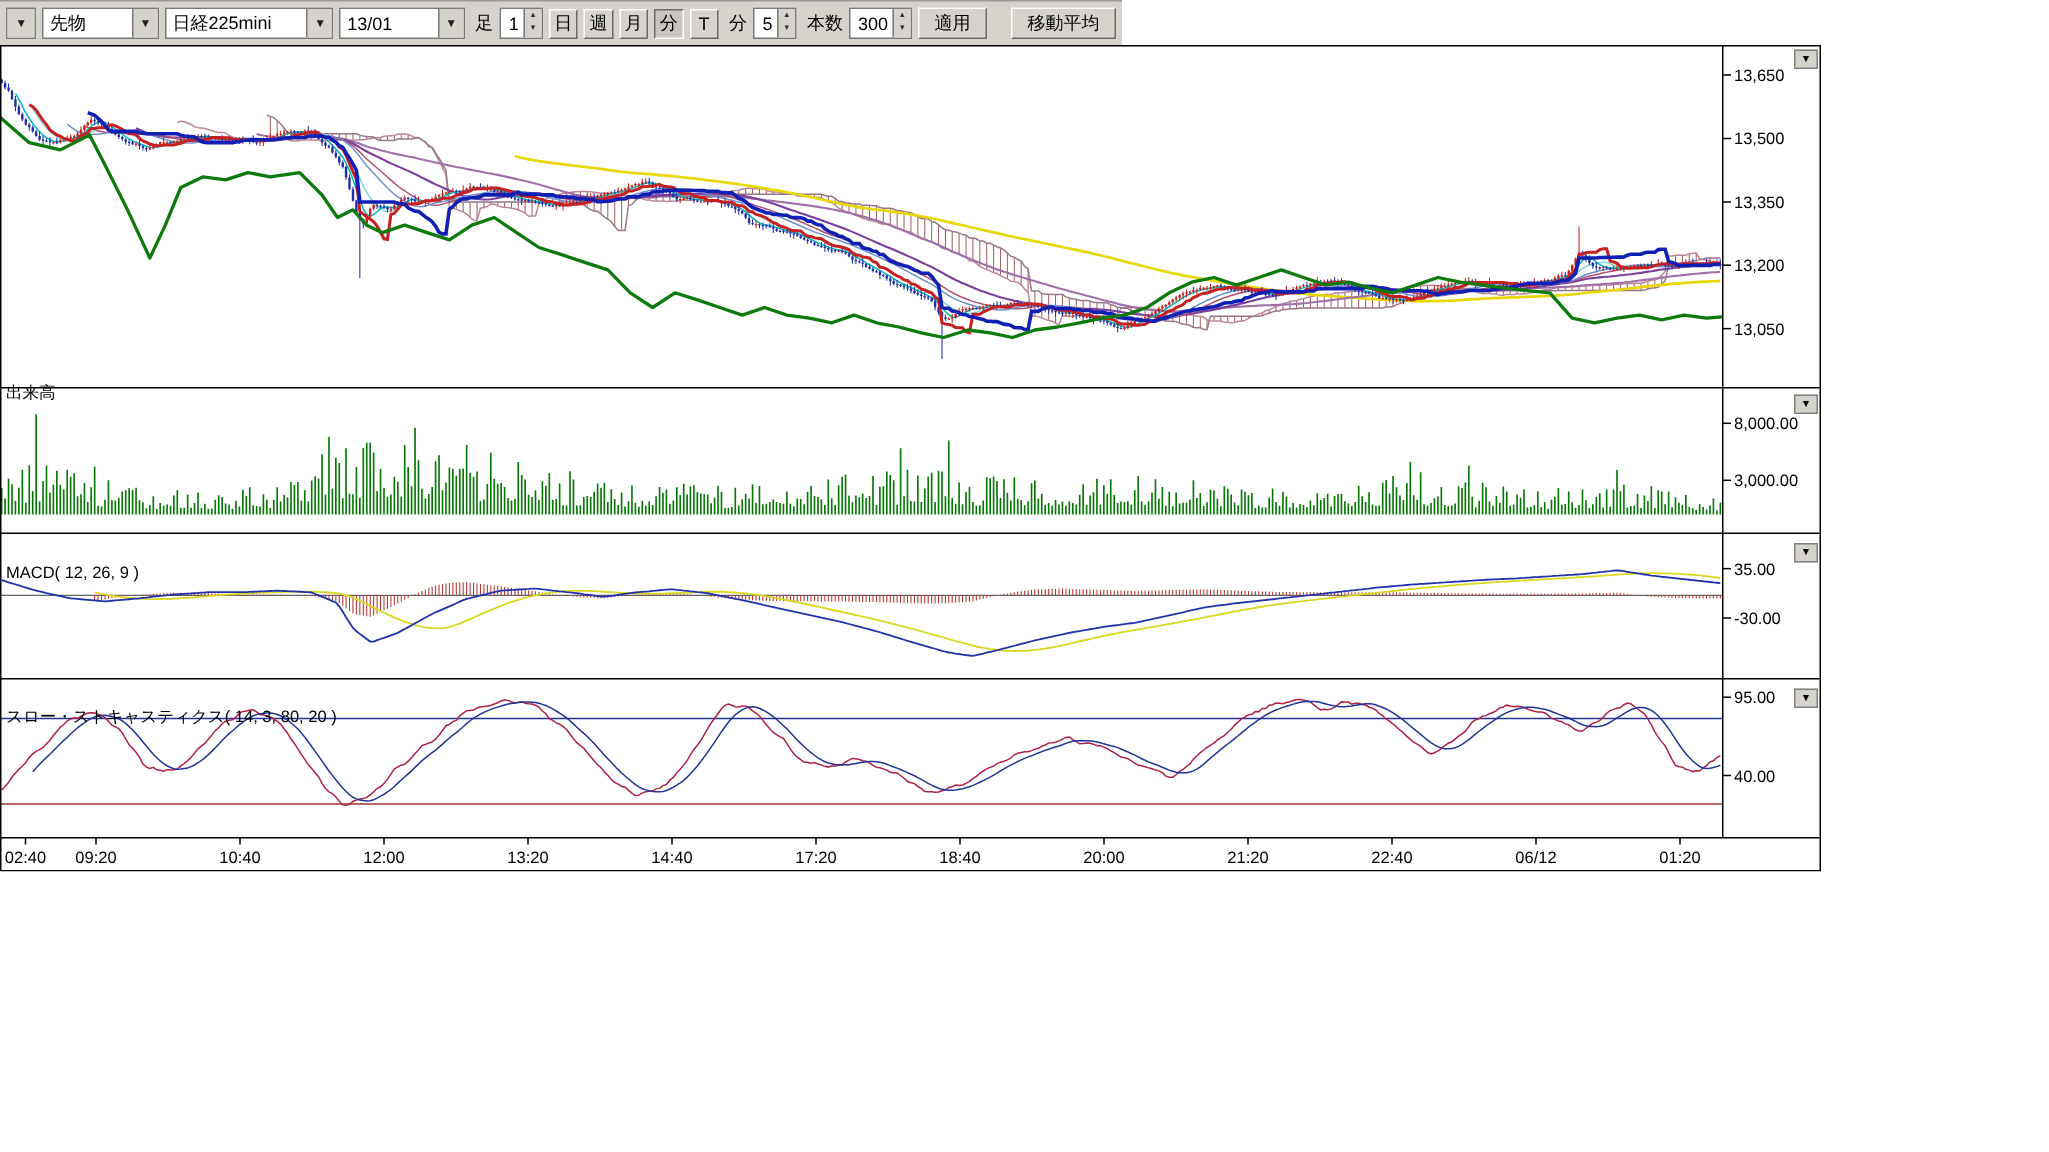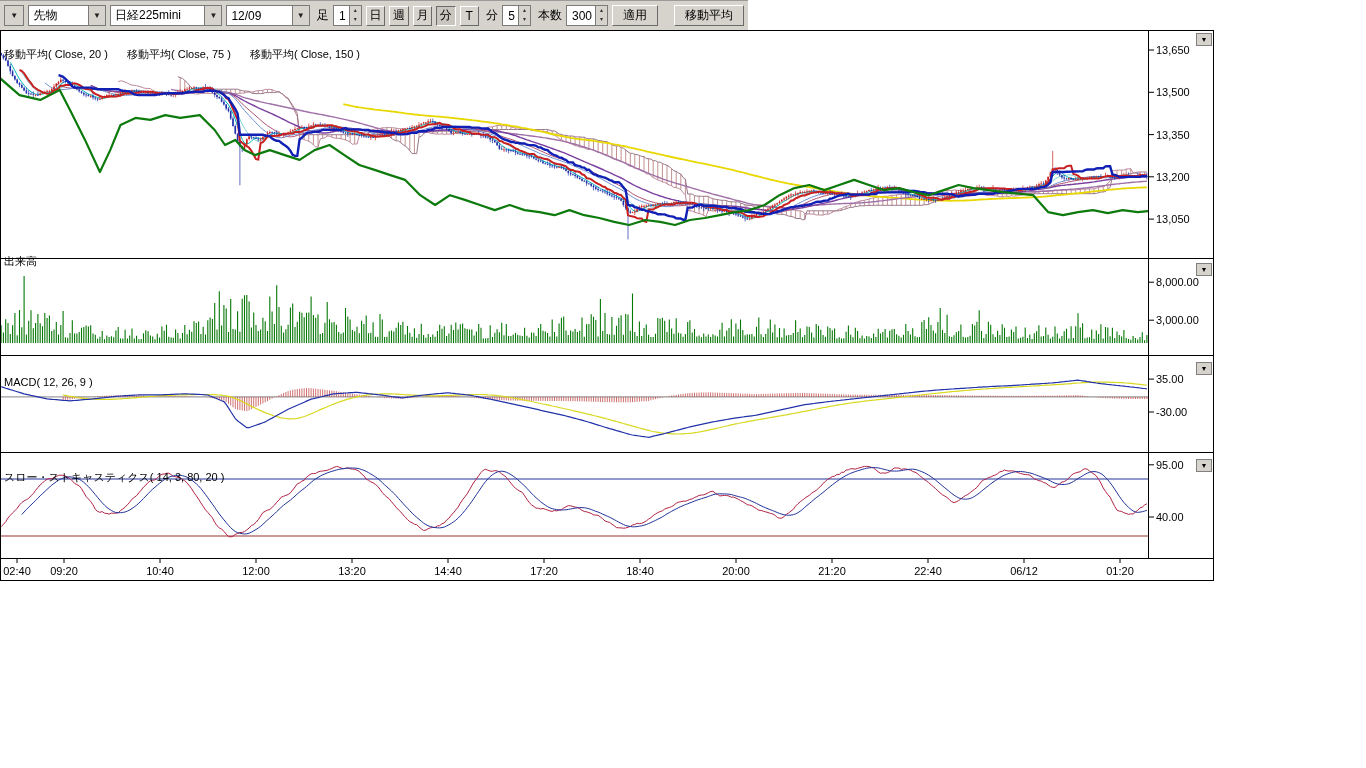--- a/index.html
+++ b/index.html
@@ -40,21 +40,21 @@
       </div>
     <div class="combo w76">
         <span class="txt">先物</span>
         <span class="dd">▼</span>
       </div>
     <div class="combo w112">
         <span class="txt">日経225mini</span>
         <span class="dd">▼</span>
       </div>
     <div class="combo w84">
-        <span class="txt">12/09</span>
+        <span class="txt">13/01</span>
         <span class="dd">▼</span>
       </div>
     <span class="tlabel">足</span>
     <div class="spinbox">
         <span class="sval">1</span>
         <span class="spins">
           <i>▴</i>
           <i>▾</i>
         </span>
       </div>
@@ -181,25 +181,20 @@
         <text x="736" y="545" font-size="11" text-anchor="middle" fill="#000">20:00</text>
         <path d="M832,528v5" stroke="#000" stroke-width="1" fill="none"></path>
         <text x="832" y="545" font-size="11" text-anchor="middle" fill="#000">21:20</text>
         <path d="M928,528v5" stroke="#000" stroke-width="1" fill="none"></path>
         <text x="928" y="545" font-size="11" text-anchor="middle" fill="#000">22:40</text>
         <path d="M1024,528v5" stroke="#000" stroke-width="1" fill="none"></path>
         <text x="1024" y="545" font-size="11" text-anchor="middle" fill="#000">06/12</text>
         <path d="M1120,528v5" stroke="#000" stroke-width="1" fill="none"></path>
         <text x="1120" y="545" font-size="11" text-anchor="middle" fill="#000">01:20</text>
       </svg>
-    <div class="hdr" id="hdr2">
-      <span>移動平均( Close, 20 )</span>
-      <span>移動平均( Close, 75 )</span>
-      <span>移動平均( Close, 150 )</span>
-    </div>
     <span class="plabel" style="top:224px">出来高</span>
     <span class="plabel" style="top:346px">MACD( 12, 26, 9 )</span>
     <span class="plabel" style="top:440px">スロー・ストキャスティクス( 14, 3, 80, 20 )</span>
     <button class="scrollbtn" style="top:3px">▼</button>
     <button class="scrollbtn" style="top:233px">▼</button>
     <button class="scrollbtn" style="top:332px">▼</button>
     <button class="scrollbtn" style="top:429px">▼</button>
   </div>
 
 </div>

